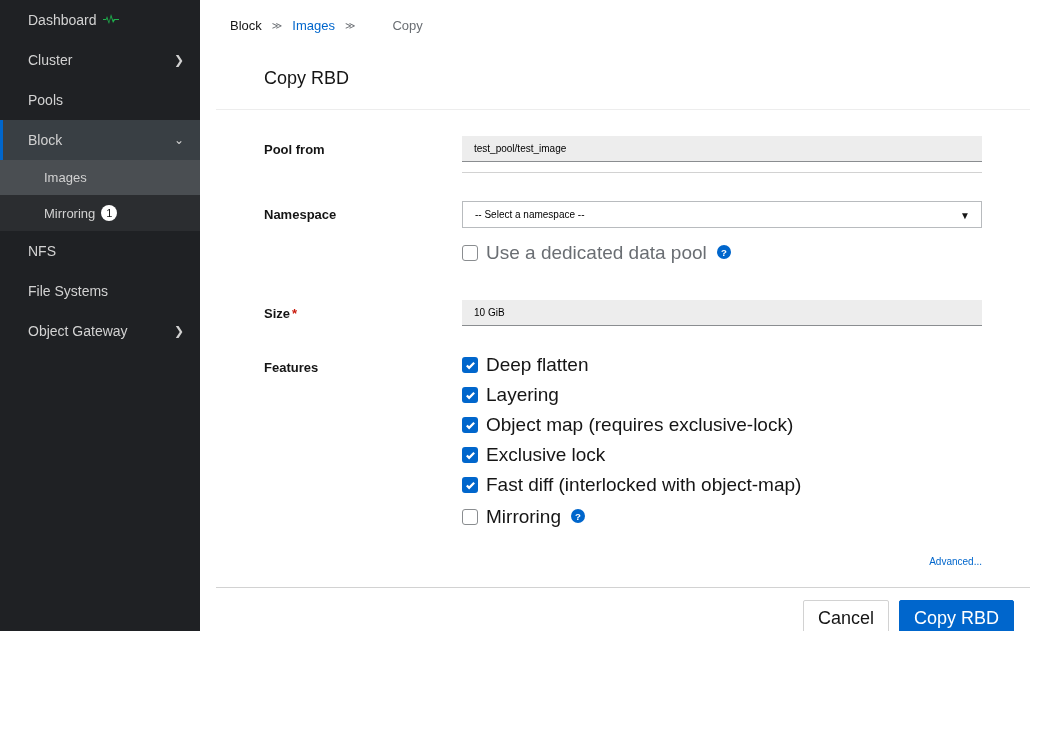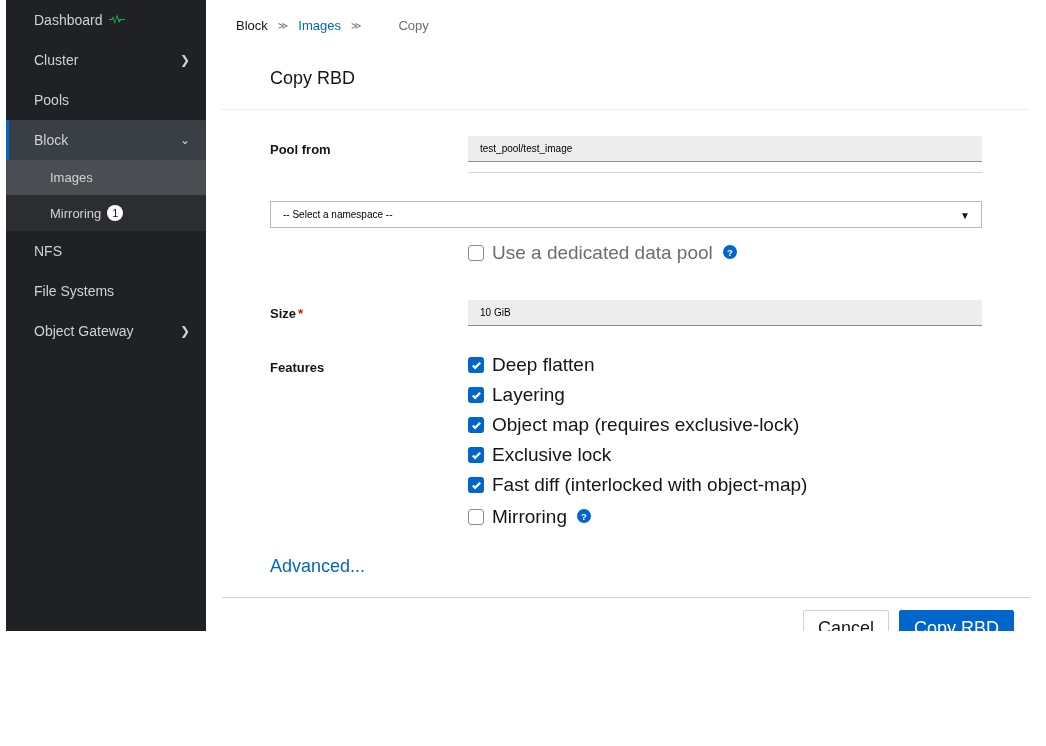--- a/index.html
+++ b/index.html
@@ -1,17 +1,17 @@
 <!DOCTYPE html>
 <html><head>
   <meta charset="utf-8">
   <style>
     * { box-sizing: border-box; margin: 0; padding: 0; }
     body { font-family: -apple-system, BlinkMacSystemFont, "Segoe UI", Helvetica, Arial, sans-serif; font-size: 14px; color: #151515; background: #fff; }
-    .layout { display: flex; height: 631px; width: 1046px; overflow: hidden; padding-left: 6px; }
+    .layout { display: flex; height: 631px; width: 1046px; overflow: hidden; }
     
     .sidebar { width: 200px; background: #1f2124; color: #d2d2d2; flex-shrink: 0; }
     .sidebar-item { display: flex; align-items: center; justify-content: space-between; padding: 12px 16px 12px 28px; cursor: pointer; font-size: 14px; }
     .sidebar-item.active { background: #393f44; border-left: 3px solid #0066cc; padding-left: 25px; }
     .sidebar-sub { padding-left: 44px; font-size: 13px; padding-top: 10px; padding-bottom: 10px; cursor: pointer; }
     .sidebar-sub.active { background: #4a4e52; }
     .sidebar-sub.dim { background: #2b2d30; }
     .heartbeat-icon { color: #1fb14d; margin-left: 6px; font-size: 14px; }
     .chevron { font-size: 12px; color: #d2d2d2; }
     .badge { background: #fff; color: #151515; border-radius: 10px; font-size: 11px; min-width: 16px; height: 16px; display: inline-flex; align-items: center; justify-content: center; margin-left: 6px; padding: 0 5px; }
@@ -44,21 +44,21 @@
 
     .checkbox-row { display: flex; align-items: center; gap: 8px; margin-bottom: 8px; }
     .checkbox-row.standalone { margin-top: 10px; margin-bottom: 18px; }
     .cb { width: 16px; height: 16px; border-radius: 3px; display: inline-flex; align-items: center; justify-content: center; flex-shrink: 0; cursor: pointer; }
     .cb.checked { background: #0066cc; }
     .cb.unchecked { border: 1.5px solid #8a8d90; background: #fff; }
     .cb svg { width: 11px; height: 11px; }
     .cb-label { font-size: 19px; color: #151515; }
     .help-icon { color: #0066cc; font-size: 13px; margin-left: 2px; cursor: pointer; }
 
-    .advanced-link { text-align: left; color: #0066cc; font-size: 18px; cursor: pointer; margin-bottom: 10px; }
+    .advanced-link { text-align: right; color: #0066cc; font-size: 10px; cursor: pointer; margin-bottom: 10px; }
 
     .btn { padding: 7px 14px; font-size: 18px; cursor: pointer; border-radius: 2px; font-family: inherit; }
     .btn-secondary { background: #fff; border: 1px solid #d2d2d2; color: #151515; }
     .btn-primary { background: #0066cc; border: 1px solid #0066cc; color: #fff; }
   </style>
 </head>
 <body>
 
 <div class="layout">
   <nav class="sidebar">
@@ -121,20 +121,21 @@
           <div class="form-label">Pool from</div>
           <div class="form-control-wrap">
             <input class="form-control readonly" readonly="" value="test_pool/test_image" style="">
             <div class="hr-under"></div>
           </div>
         </div>
 
 
 
         <div class="form-row tight">
+          <div class="form-label">Namespace</div>
           <div class="form-control-wrap">
             <select class="form-control select">
               <option>-- Select a namespace --</option>
             </select>
             <span class="select-caret">▼</span>
           </div>
         </div>
 
         <div class="form-row">
           <div class="form-label"></div>

